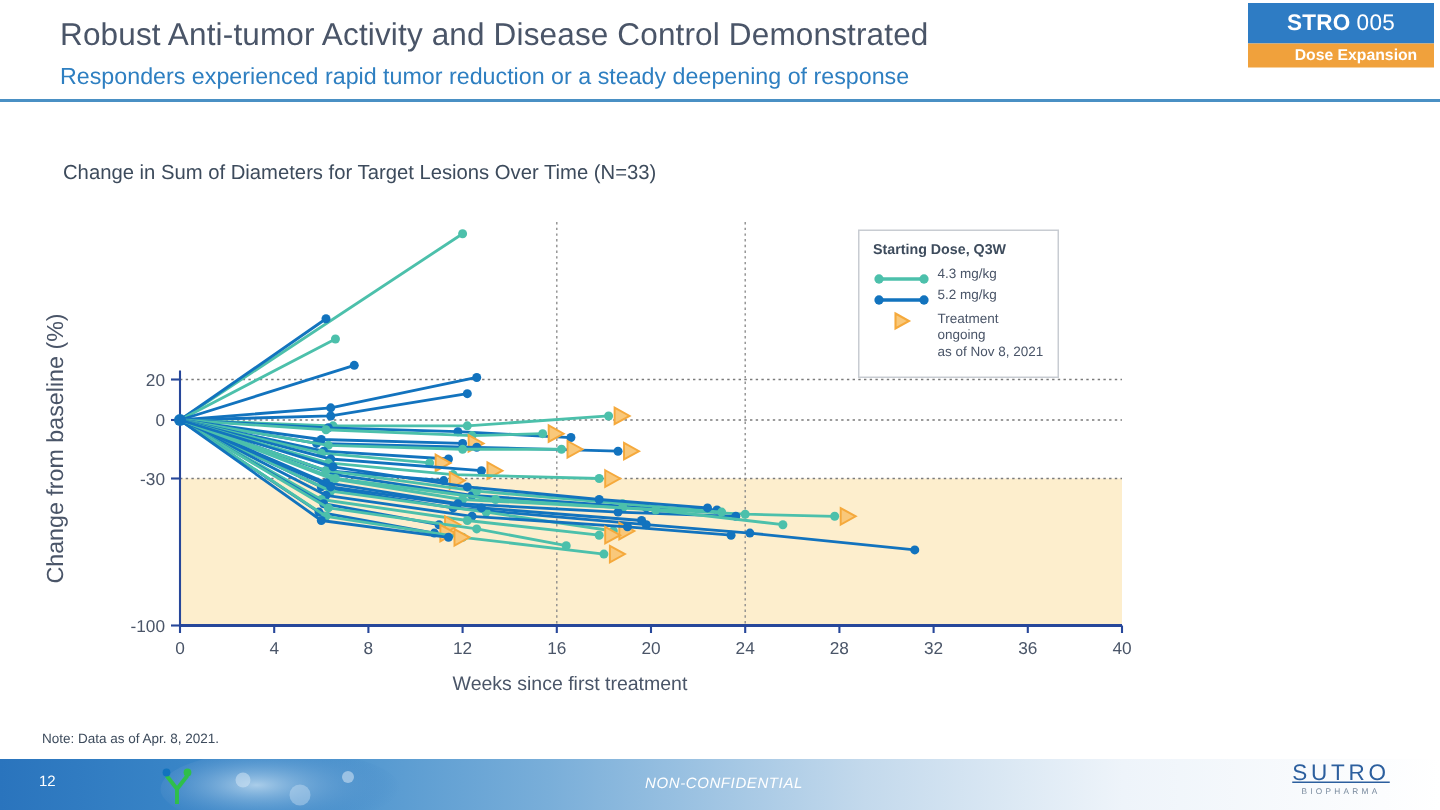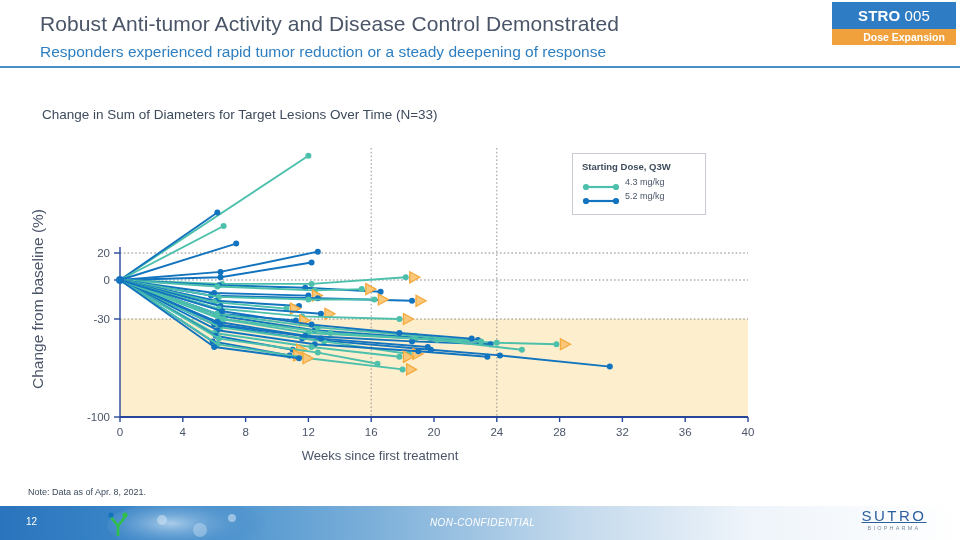--- a/index.html
+++ b/index.html
@@ -304,20 +304,31 @@
     <span class="lg-swatch">
       <svg width="38" height="10" viewBox="0 0 38 10">
         <line x1="4" y1="5" x2="34" y2="5" stroke="#1273be" stroke-width="2.2"></line>
         <circle cx="4" cy="5" r="3.1" fill="#1273be"></circle>
         <circle cx="34" cy="5" r="3.1" fill="#1273be"></circle>
       </svg>
     </span>
     <span class="lg-text">5.2 mg/kg</span>
   </div>
 
+  <div class="lg-row" style="align-items:flex-start;margin-top:4px;">
+    <span class="lg-tri">
+      <svg width="14" height="14" viewBox="0 0 14 14">
+        <polygon points="3,2 12,7 3,12" fill="#f9c87a" stroke="#f5a93c" stroke-width="1.4"></polygon>
+      </svg>
+    </span>
+    <span class="lg-text">
+      <span>Treatment ongoing</span><br>
+      <span>as of Nov 8, 2021</span>
+    </span>
+  </div>
 </div>
 
 <div id="note">
   <b>Note:</b><span> Data as of Apr. 8, 2021.</span>
 </div>
 
 <div id="footbar"></div>
 <div id="foot-art">
   <svg width="260" height="34" viewBox="0 0 260 34">
     <defs>

